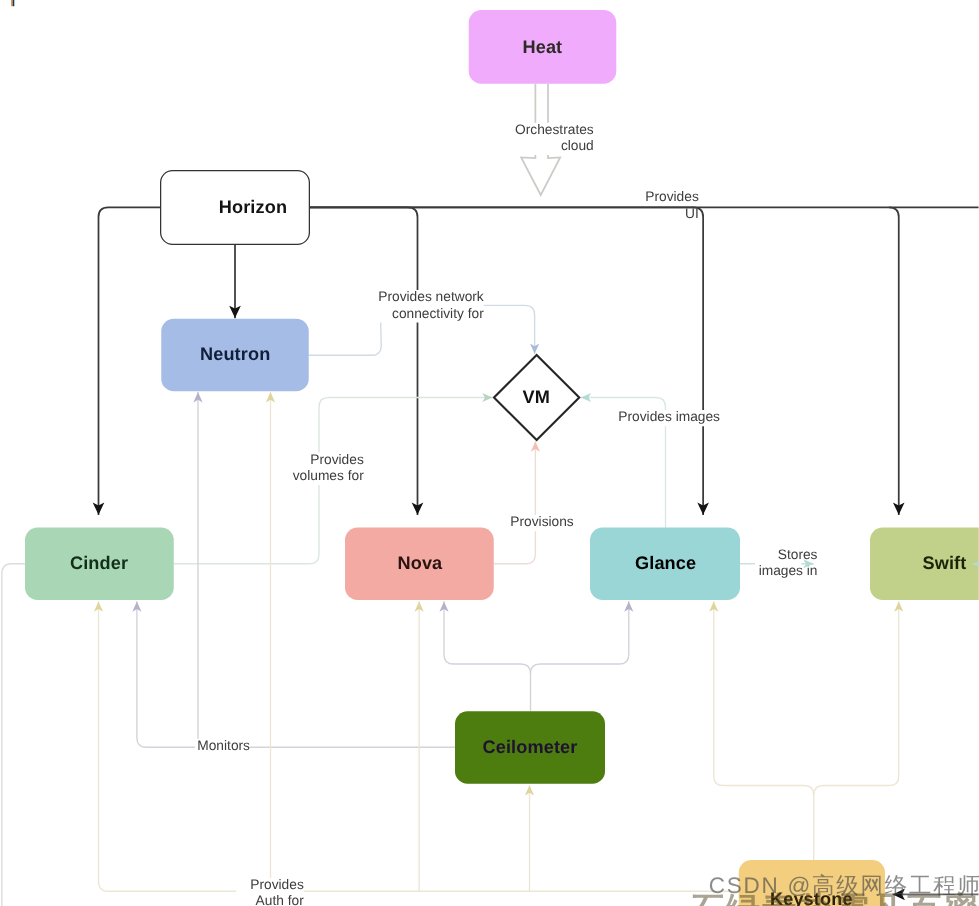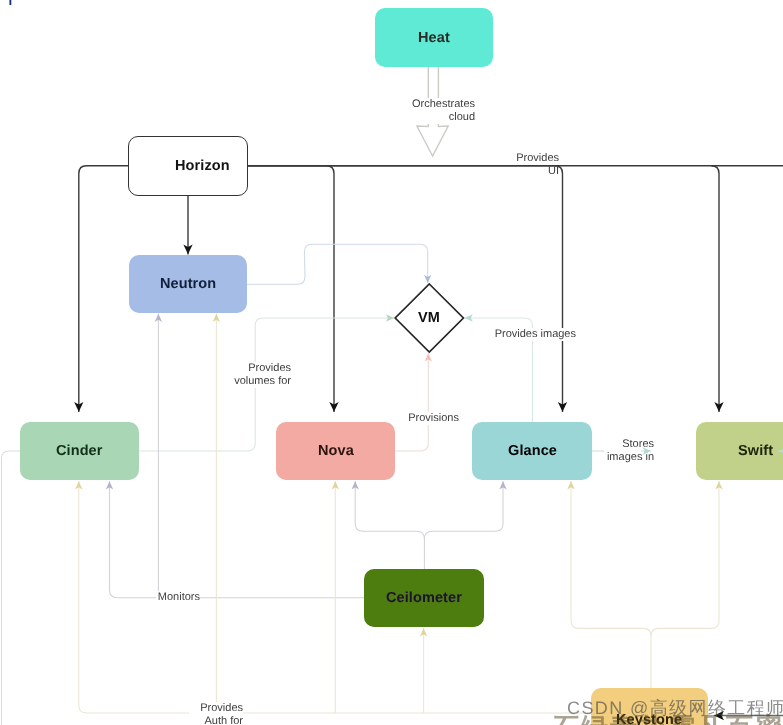--- a/index.html
+++ b/index.html
@@ -103,21 +103,21 @@
 
     <g stroke="#6d6d6d" stroke-width="1.4" fill="none">
       <path d="M783 715.5 L714 715.5" marker-end="url(#ahBlack)"></path>
     </g>
   </svg>
 
   <svg class="layer" viewBox="0 0 783 725">
     <polygon points="429.3,284 463.4,318 429.3,352 395.2,318" fill="#ffffff" stroke="#262626" stroke-width="1.7"></polygon>
   </svg>
 
-  <div class="node" style="left:375px;top:8px;width:118px;height:59px;background:#5eead4;">
+  <div class="node" style="left:375px;top:8px;width:118px;height:59px;background:#f0abfc;">
     <span class="nodelabel" style="color:#2d2a26;">Heat</span>
   </div>
 
   <div class="node" style="left:128px;top:136px;width:120px;height:60px;background:#ffffff;border:1.5px solid #333;">
     <span class="nodelabel" style="color:#141414;margin-left:29px;">Horizon</span>
   </div>
 
   <div class="node" style="left:395px;top:284px;width:68px;height:68px;background:transparent;">
     <span class="nodelabel" style="color:#111;">VM</span>
   </div>
@@ -149,20 +149,22 @@
   <div class="node" style="left:591px;top:688px;width:117px;height:58px;background:#f2ce7e;">
     <span class="nodelabel" style="color:#2b2005;position:relative;top:2.5px;">Keystone</span>
   </div>
 
   <div class="elabel" style="left:389.0px;top:98px;width:86px;">Orchestrates
 cloud</div>
 
   <div class="elabel nobg" style="left:503.0px;top:152px;width:56px;">Provides
 UI</div>
 
+  <div class="elabel" style="left:287.0px;top:232px;width:100px;">Provides network
+connectivity for</div>
 
   <div class="elabel" style="left:222.6px;top:362px;width:68px;">Provides
 volumes for</div>
 
   <div class="elabel" style="left:399.2px;top:412px;width:60px;">Provisions</div>
 
   <div class="elabel" style="left:488.3px;top:328px;width:88px;">Provides images</div>
 
   <div class="elabel nobg" style="left:597.6px;top:438px;width:56px;">Stores
 images in</div>

